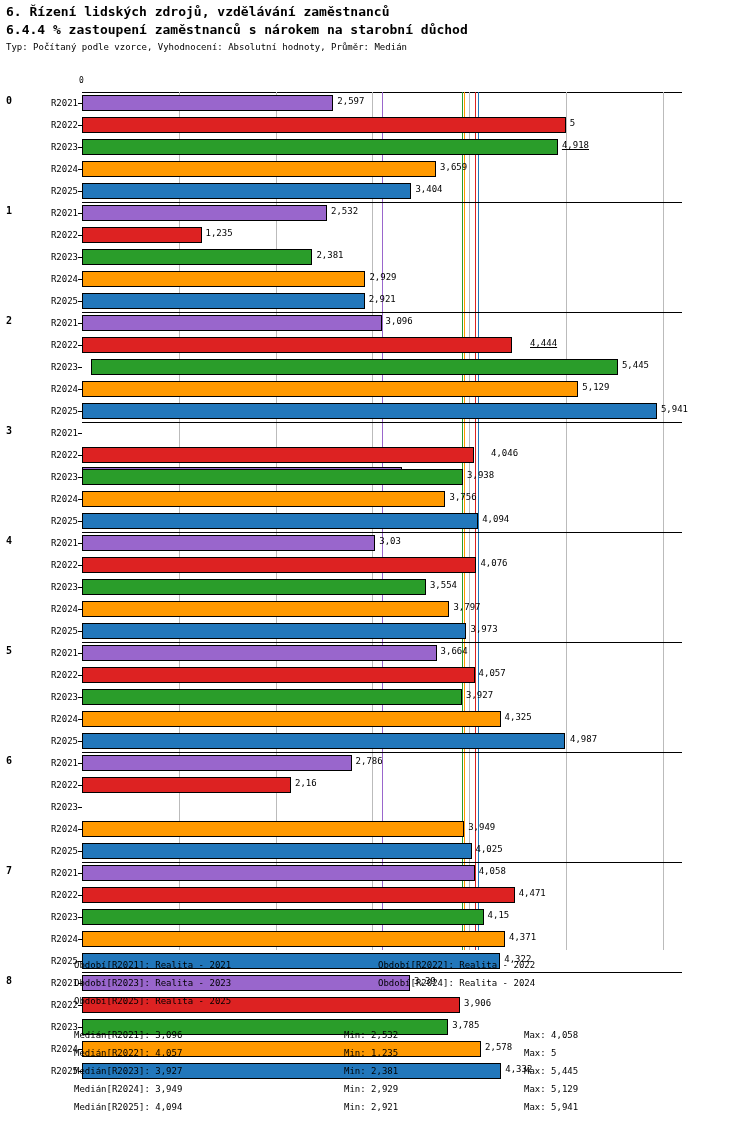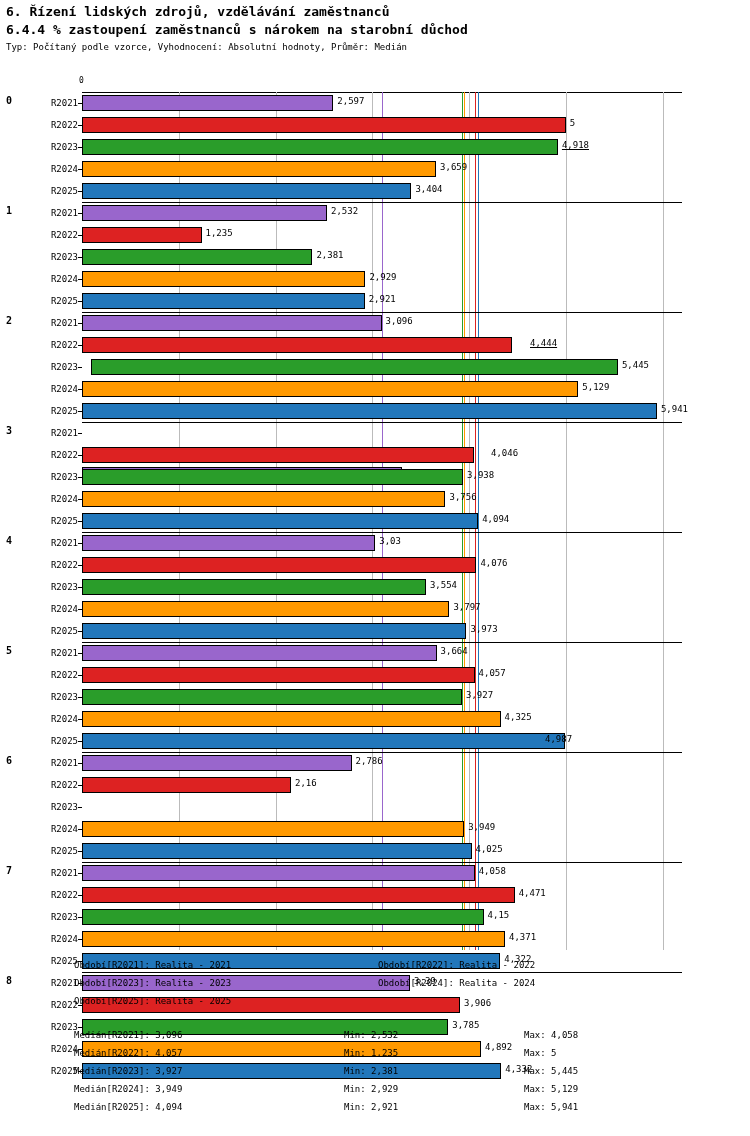--- a/index.html
+++ b/index.html
@@ -204,21 +204,21 @@
       <div class="val" style="left: 384.032px;">3,927</div>
     </div>
     <div class="tick" style="top: 605px;"></div>
     <div class="row" style="position: absolute; left: 0px; top: 616px; width: 600px; height: 22px;">
       <div class="bar" style="width: 418.548px; background: rgb(255, 153, 0);"></div>
       <div class="val" style="left: 422.548px;">4,325</div>
     </div>
     <div class="tick" style="top: 627px;"></div>
     <div class="row" style="position: absolute; left: 0px; top: 638px; width: 600px; height: 22px;">
       <div class="bar" style="width: 482.613px; background: rgb(34, 119, 187);"></div>
-      <div class="val" style="left: 463px; text-align: right;">4,987</div>
+      <div class="val" style="left: 488px; text-align: right;">4,987</div>
     </div>
     <div class="tick" style="top: 649px;"></div>
     <div class="grp-sep" style="top: 660px;"></div>
     <div class="row" style="position: absolute; left: 0px; top: 660px; width: 600px; height: 22px;">
       <div class="bar" style="width: 269.613px; background: rgb(153, 102, 204);"></div>
       <div class="val" style="left: 273.613px;">2,786</div>
     </div>
     <div class="tick" style="top: 671px;"></div>
     <div class="row" style="position: absolute; left: 0px; top: 682px; width: 600px; height: 22px;">
       <div class="bar" style="width: 209.032px; background: rgb(221, 34, 34);"></div>
@@ -273,21 +273,21 @@
       <div class="val" style="left: 382px;">3,906</div>
     </div>
     <div class="tick" style="top: 913px;"></div>
     <div class="row" style="position: absolute; left: 0px; top: 924px; width: 600px; height: 22px;">
       <div class="bar" style="width: 366.29px; background: rgb(42, 157, 42);"></div>
       <div class="val" style="left: 370.29px;">3,785</div>
     </div>
     <div class="tick" style="top: 935px;"></div>
     <div class="row" style="position: absolute; left: 0px; top: 946px; width: 600px; height: 22px;">
       <div class="bar" style="width: 399.097px; background: rgb(255, 153, 0);"></div>
-      <div class="val" style="left: 403.097px;">4,892</div>
+      <div class="val" style="left: 403.097px;">2,578</div>
     </div>
     <div class="tick" style="top: 957px;"></div>
     <div class="row" style="position: absolute; left: 0px; top: 968px; width: 600px; height: 22px;">
       <div class="bar" style="width: 419.226px; background: rgb(34, 119, 187);"></div>
       <div class="val" style="left: 423.226px;">4,332</div>
     </div>
     <div class="tick" style="top: 979px;"></div>
   </div>
 <div id="labels">
     <div class="glab" style="left: 6px; top: 95px;">0</div>

